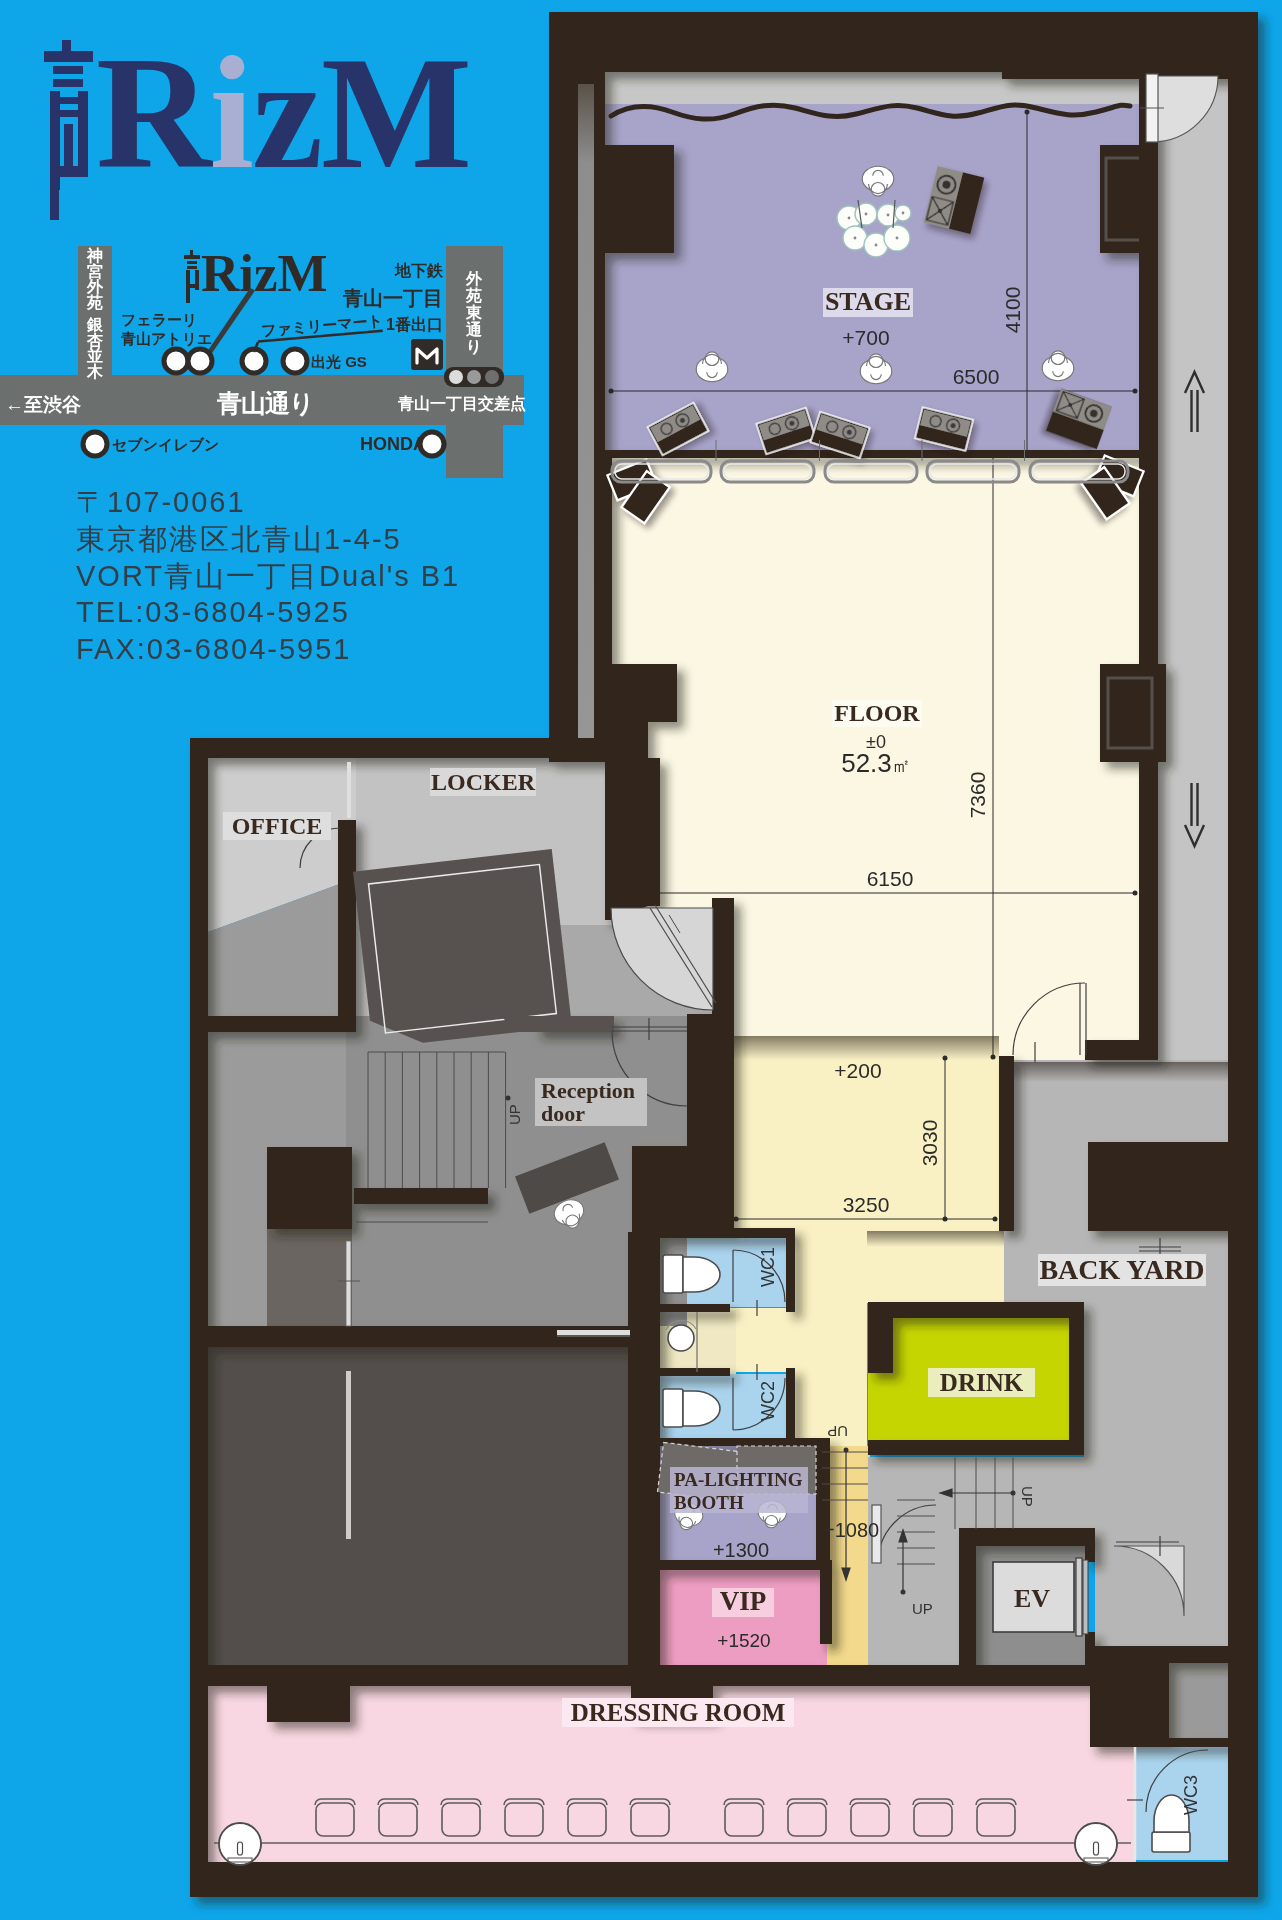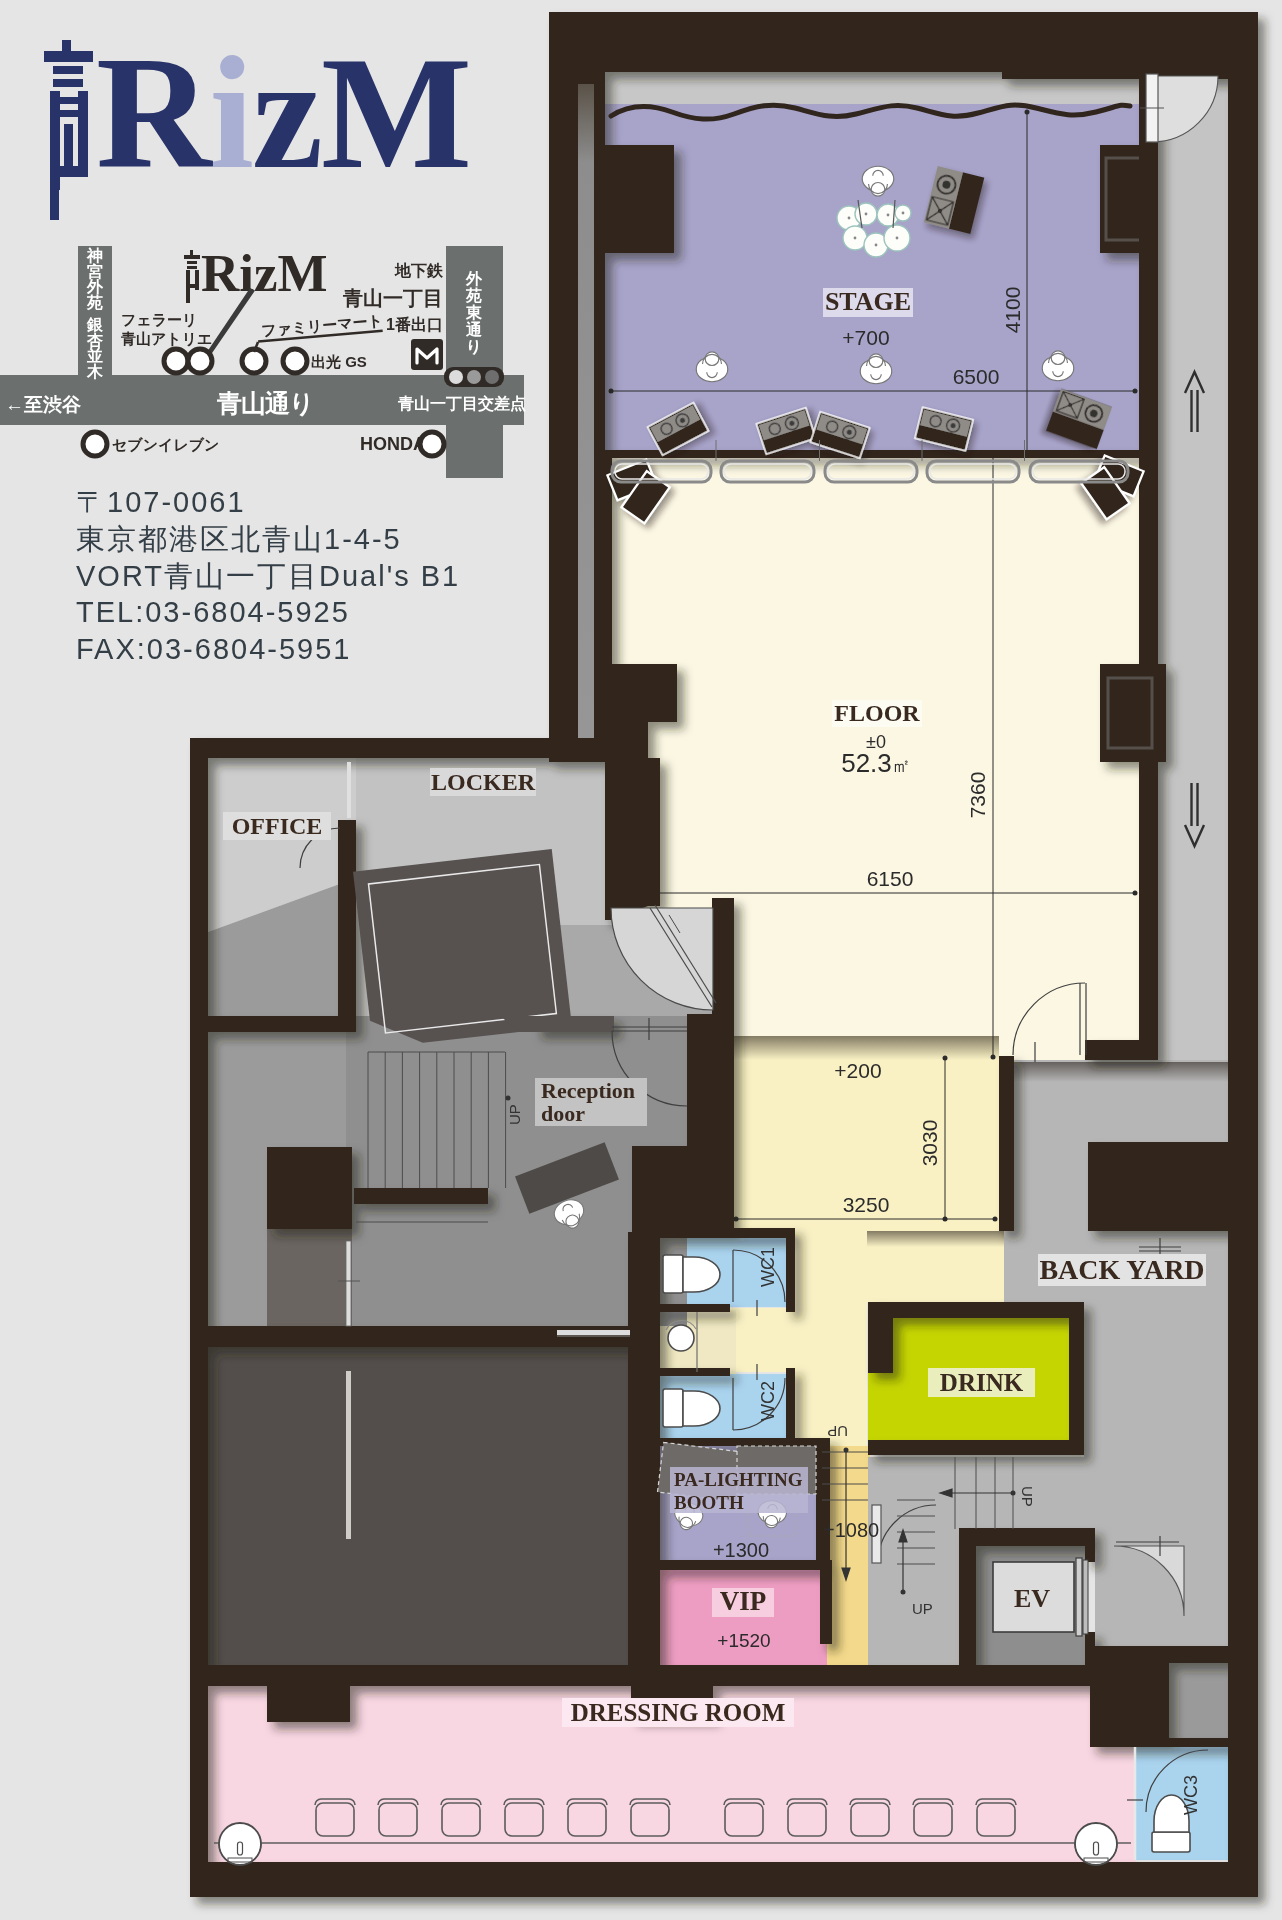--- a/index.html
+++ b/index.html
@@ -1,18 +1,18 @@
 <!DOCTYPE html>
 <html><head>
 <meta charset="utf-8">
 <style>
 html,body{margin:0;padding:0;background:#fff;}
 text{font-family:"Liberation Sans",sans-serif;}
 .sf{font-family:"Liberation Serif",serif;font-weight:bold;}
-#page{position:relative;width:1282px;height:1920px;background:#e5e5e5;overflow:hidden;}
+#page{position:relative;width:1282px;height:1920px;background:#0ea5e9;overflow:hidden;}
 </style>
 </head>
 <body>
 <div id="page">
 <svg width="1282" height="1920" viewBox="0 0 1282 1920" xmlns="http://www.w3.org/2000/svg">
 <defs>
 <filter id="wsh" x="-10%" y="-10%" width="125%" height="125%">
 <feDropShadow dx="7" dy="7" stdDeviation="5" flood-color="#241b15" flood-opacity="0.5"></feDropShadow>
 </filter>
 <filter id="fsh" x="-60%" y="-60%" width="240%" height="240%">

